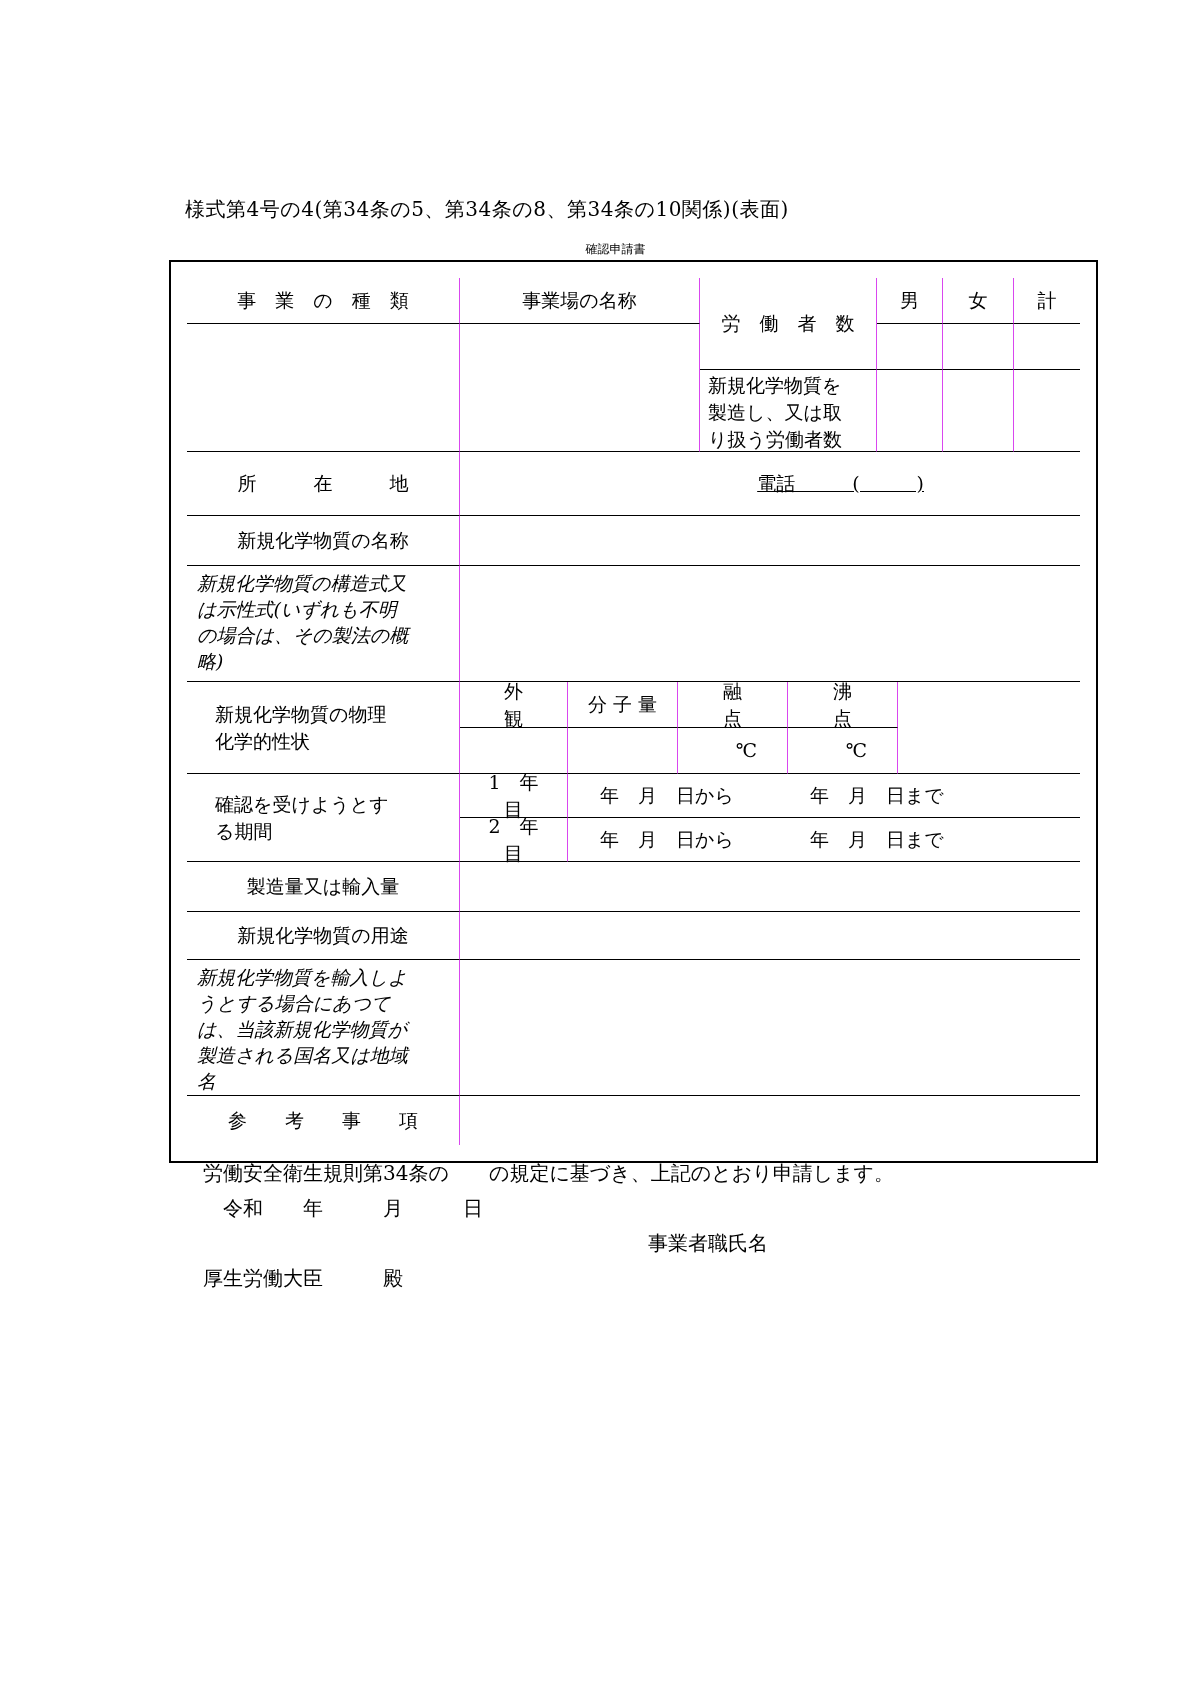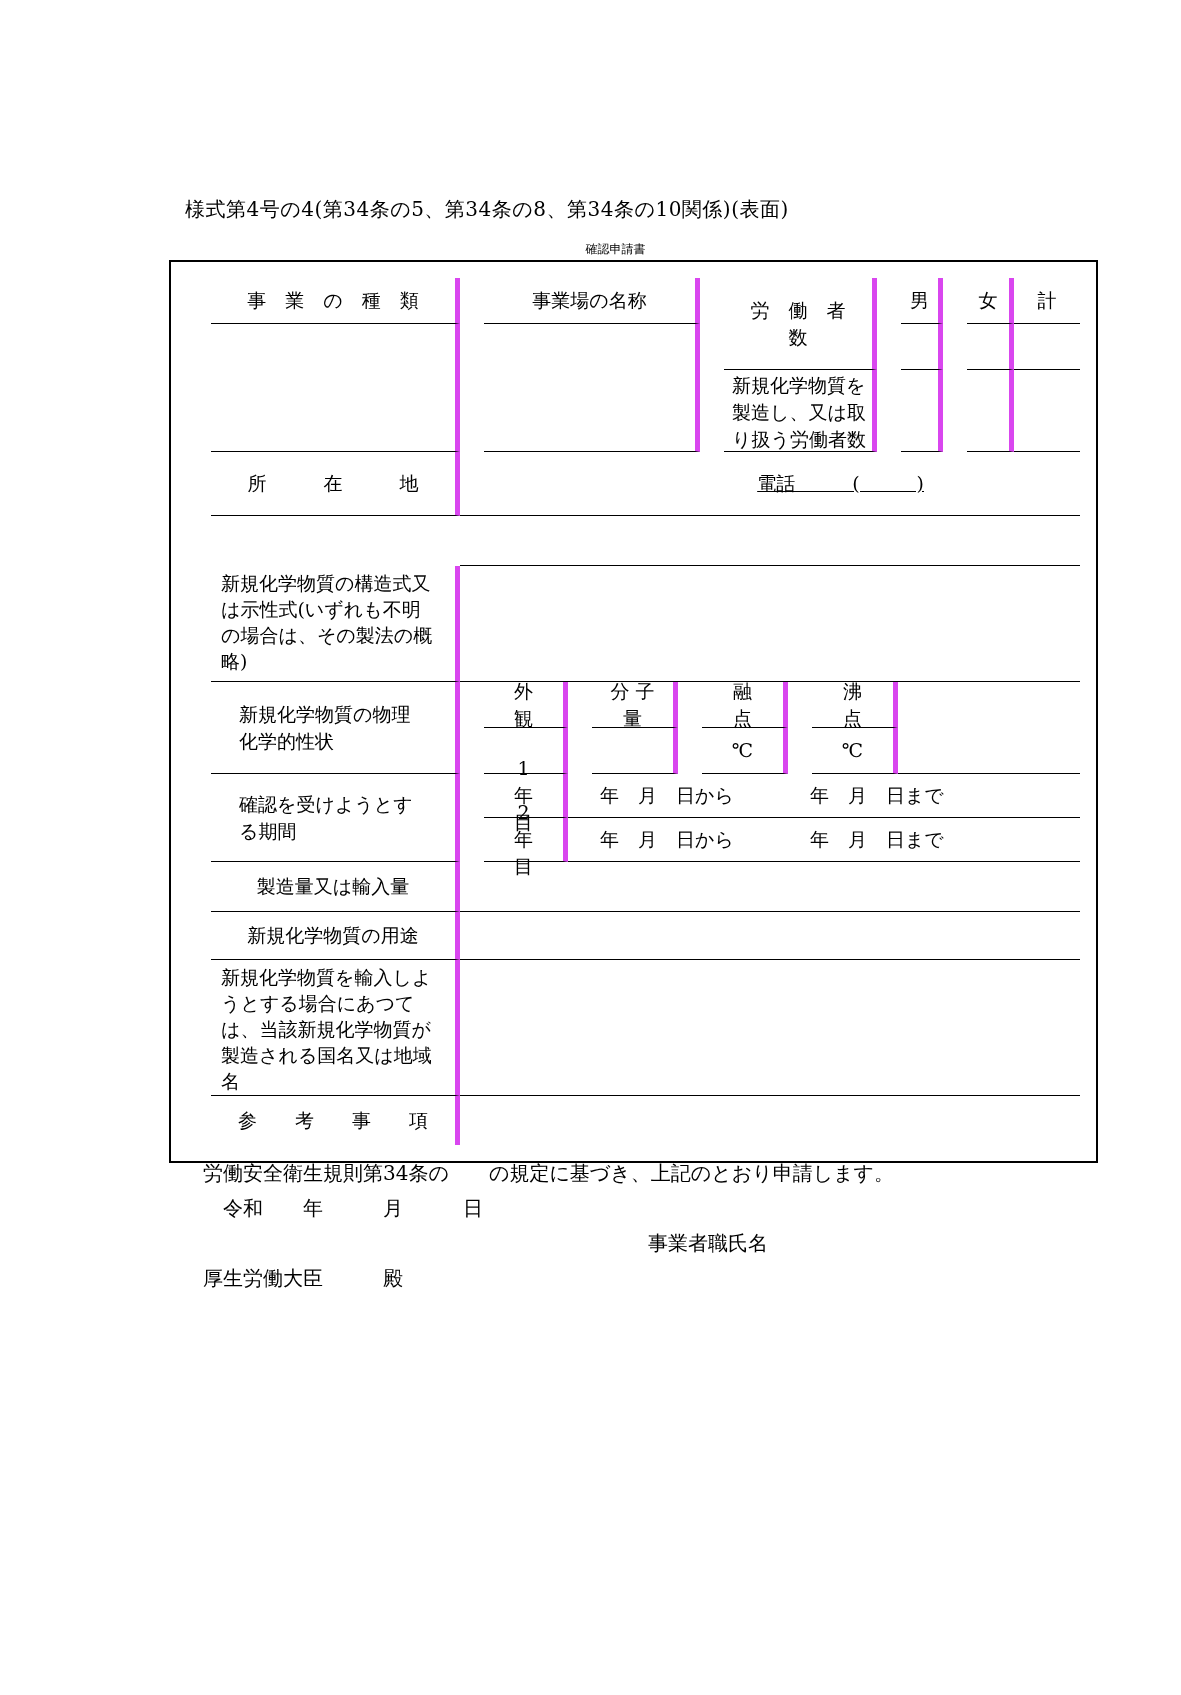--- a/index.html
+++ b/index.html
@@ -15,27 +15,27 @@
   .doc-title { position:absolute; left:137px; top:193px; width:893px; text-align:center; font-size:12px; }
 
   .form-table {
     position:absolute; left:137px; top:228px;
     display:grid;
     grid-template-columns:273px 108px 110px 22px 88px 89px 21px 45px 71px 66px;
     grid-template-rows:46px 46px 82px 64px 50px 116px 46px 46px 44px 44px 50px 48px 136px 49px;
     border:2px solid #000; background:#fff;
   }
   .cell { font-size:19px; line-height:27px; display:flex; align-items:center; }
-  .br { border-right:5px solid #d946ef;margin-left:24px; }
+  .br { border-right:1px solid #d946ef; }
   .bb { border-bottom:1px solid #000; }
   .c  { justify-content:center; text-align:center; }
   .pre { white-space:pre-line; }
   .vtop { align-items:flex-start; }
   .lbl-pad { padding-left:28px; }
-  .tight-pad { padding:4px 6px 0 10px; line-height:26px; }
+  .tight-pad { padding:4px 6px 0 10px; line-height:26px;font-style:italic; }
   .chem-workers { padding:2px 0 0 8px; line-height:27px; }
   .unit { justify-content:flex-end; padding-right:14px; }
   .range-pad { padding-left:32px; }
   .phone-cell { justify-content:flex-end; padding-right:140px;text-decoration:underline; }
 
   .f-line { position:absolute; font-size:20px; }
   .f-declaration { left:155px; top:1112px;text-align:center; }
   .f-date { left:175px; top:1147px; }
   .f-applicant { left:600px; top:1182px; }
   .f-addressee { left:155px; top:1217px;text-align:right; }
@@ -68,20 +68,21 @@
 り扱う労働者数</div>
     <div class="cell br bb" style="grid-area:3/7/4/9"></div>
     <div class="cell br bb" style="grid-area:3/9/4/10"></div>
     <div class="cell bb" style="grid-area:3/10/4/11"></div>
 
     <div class="cell br bb c" style="grid-area:4/1/5/2">所　　　在　　　地</div>
     <div class="cell bb phone-cell" style="grid-area:4/2/5/11">
       <span>電話　　　(　　　)</span>
     </div>
 
+    <div class="cell br bb c" style="grid-area:5/1/6/2">新規化学物質の名称</div>
     <div class="cell bb" style="grid-area:5/2/6/11"></div>
 
     <div class="cell br bb pre vtop tight-pad" style="grid-area:6/1/7/2">新規化学物質の構造式又
 は示性式(いずれも不明
 の場合は、その製法の概
 略)</div>
     <div class="cell bb" style="grid-area:6/2/7/11"></div>
 
     <div class="cell br bb pre lbl-pad" style="grid-area:7/1/9/2">新規化学物質の物理
 化学的性状</div>

